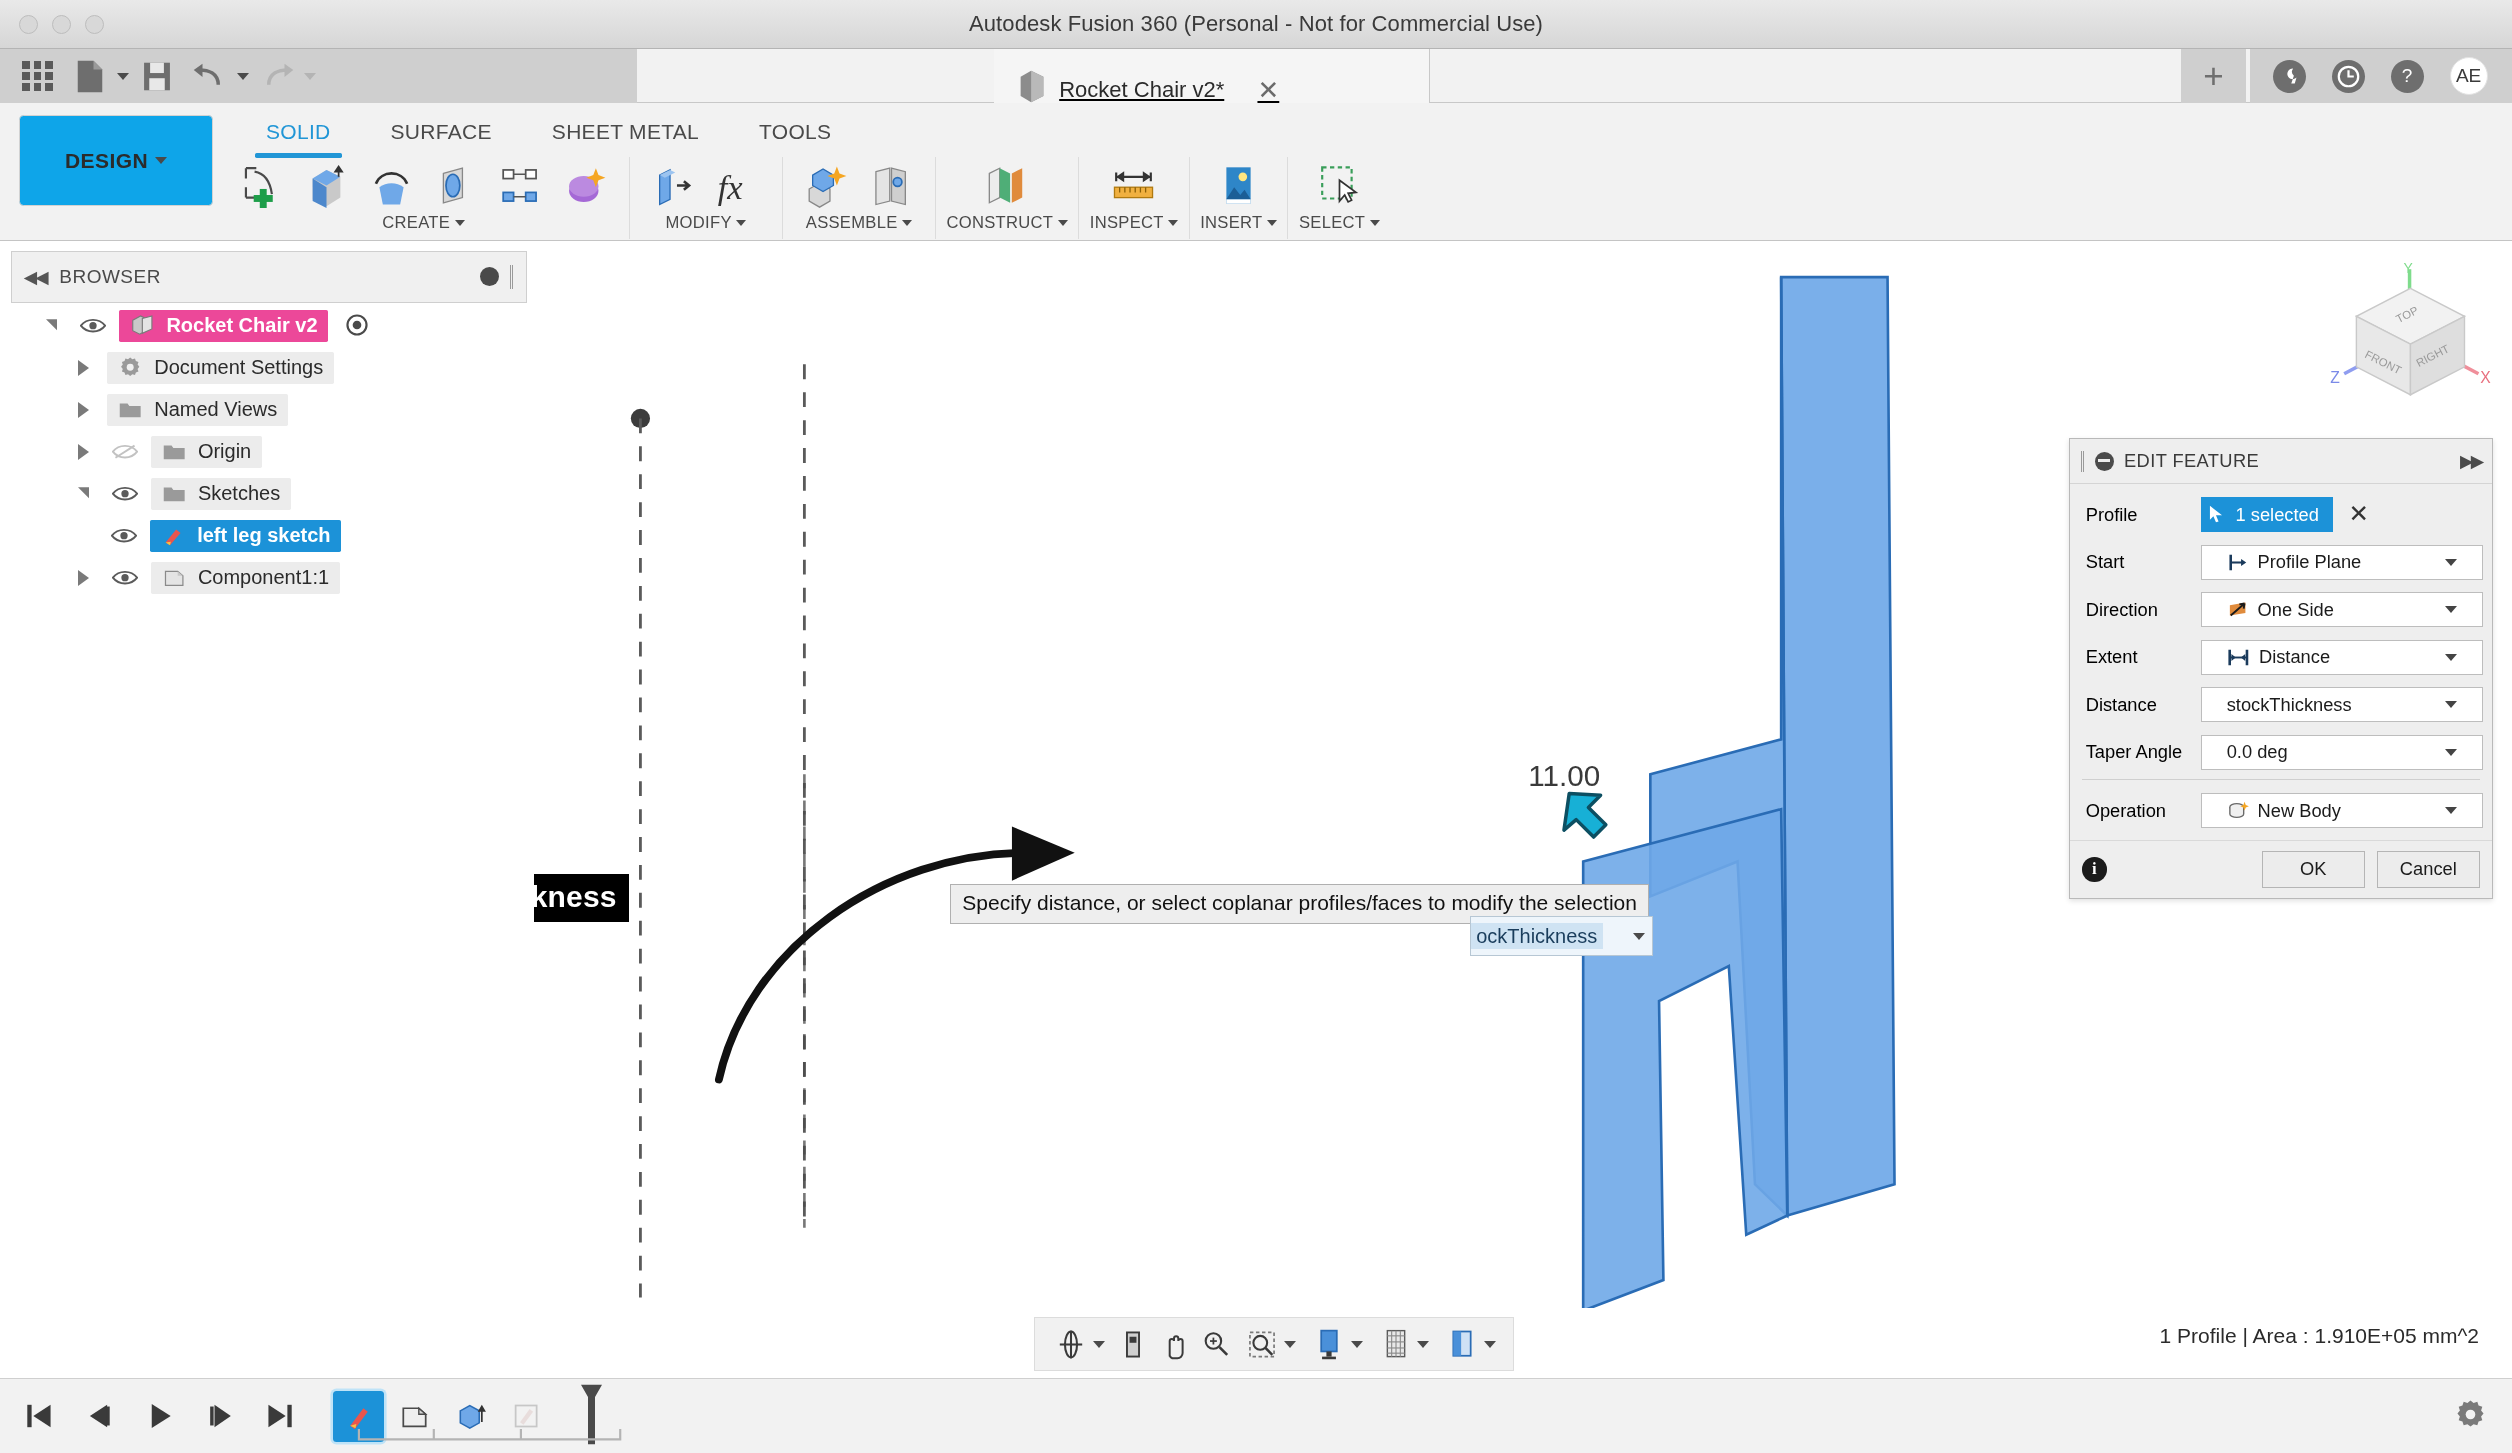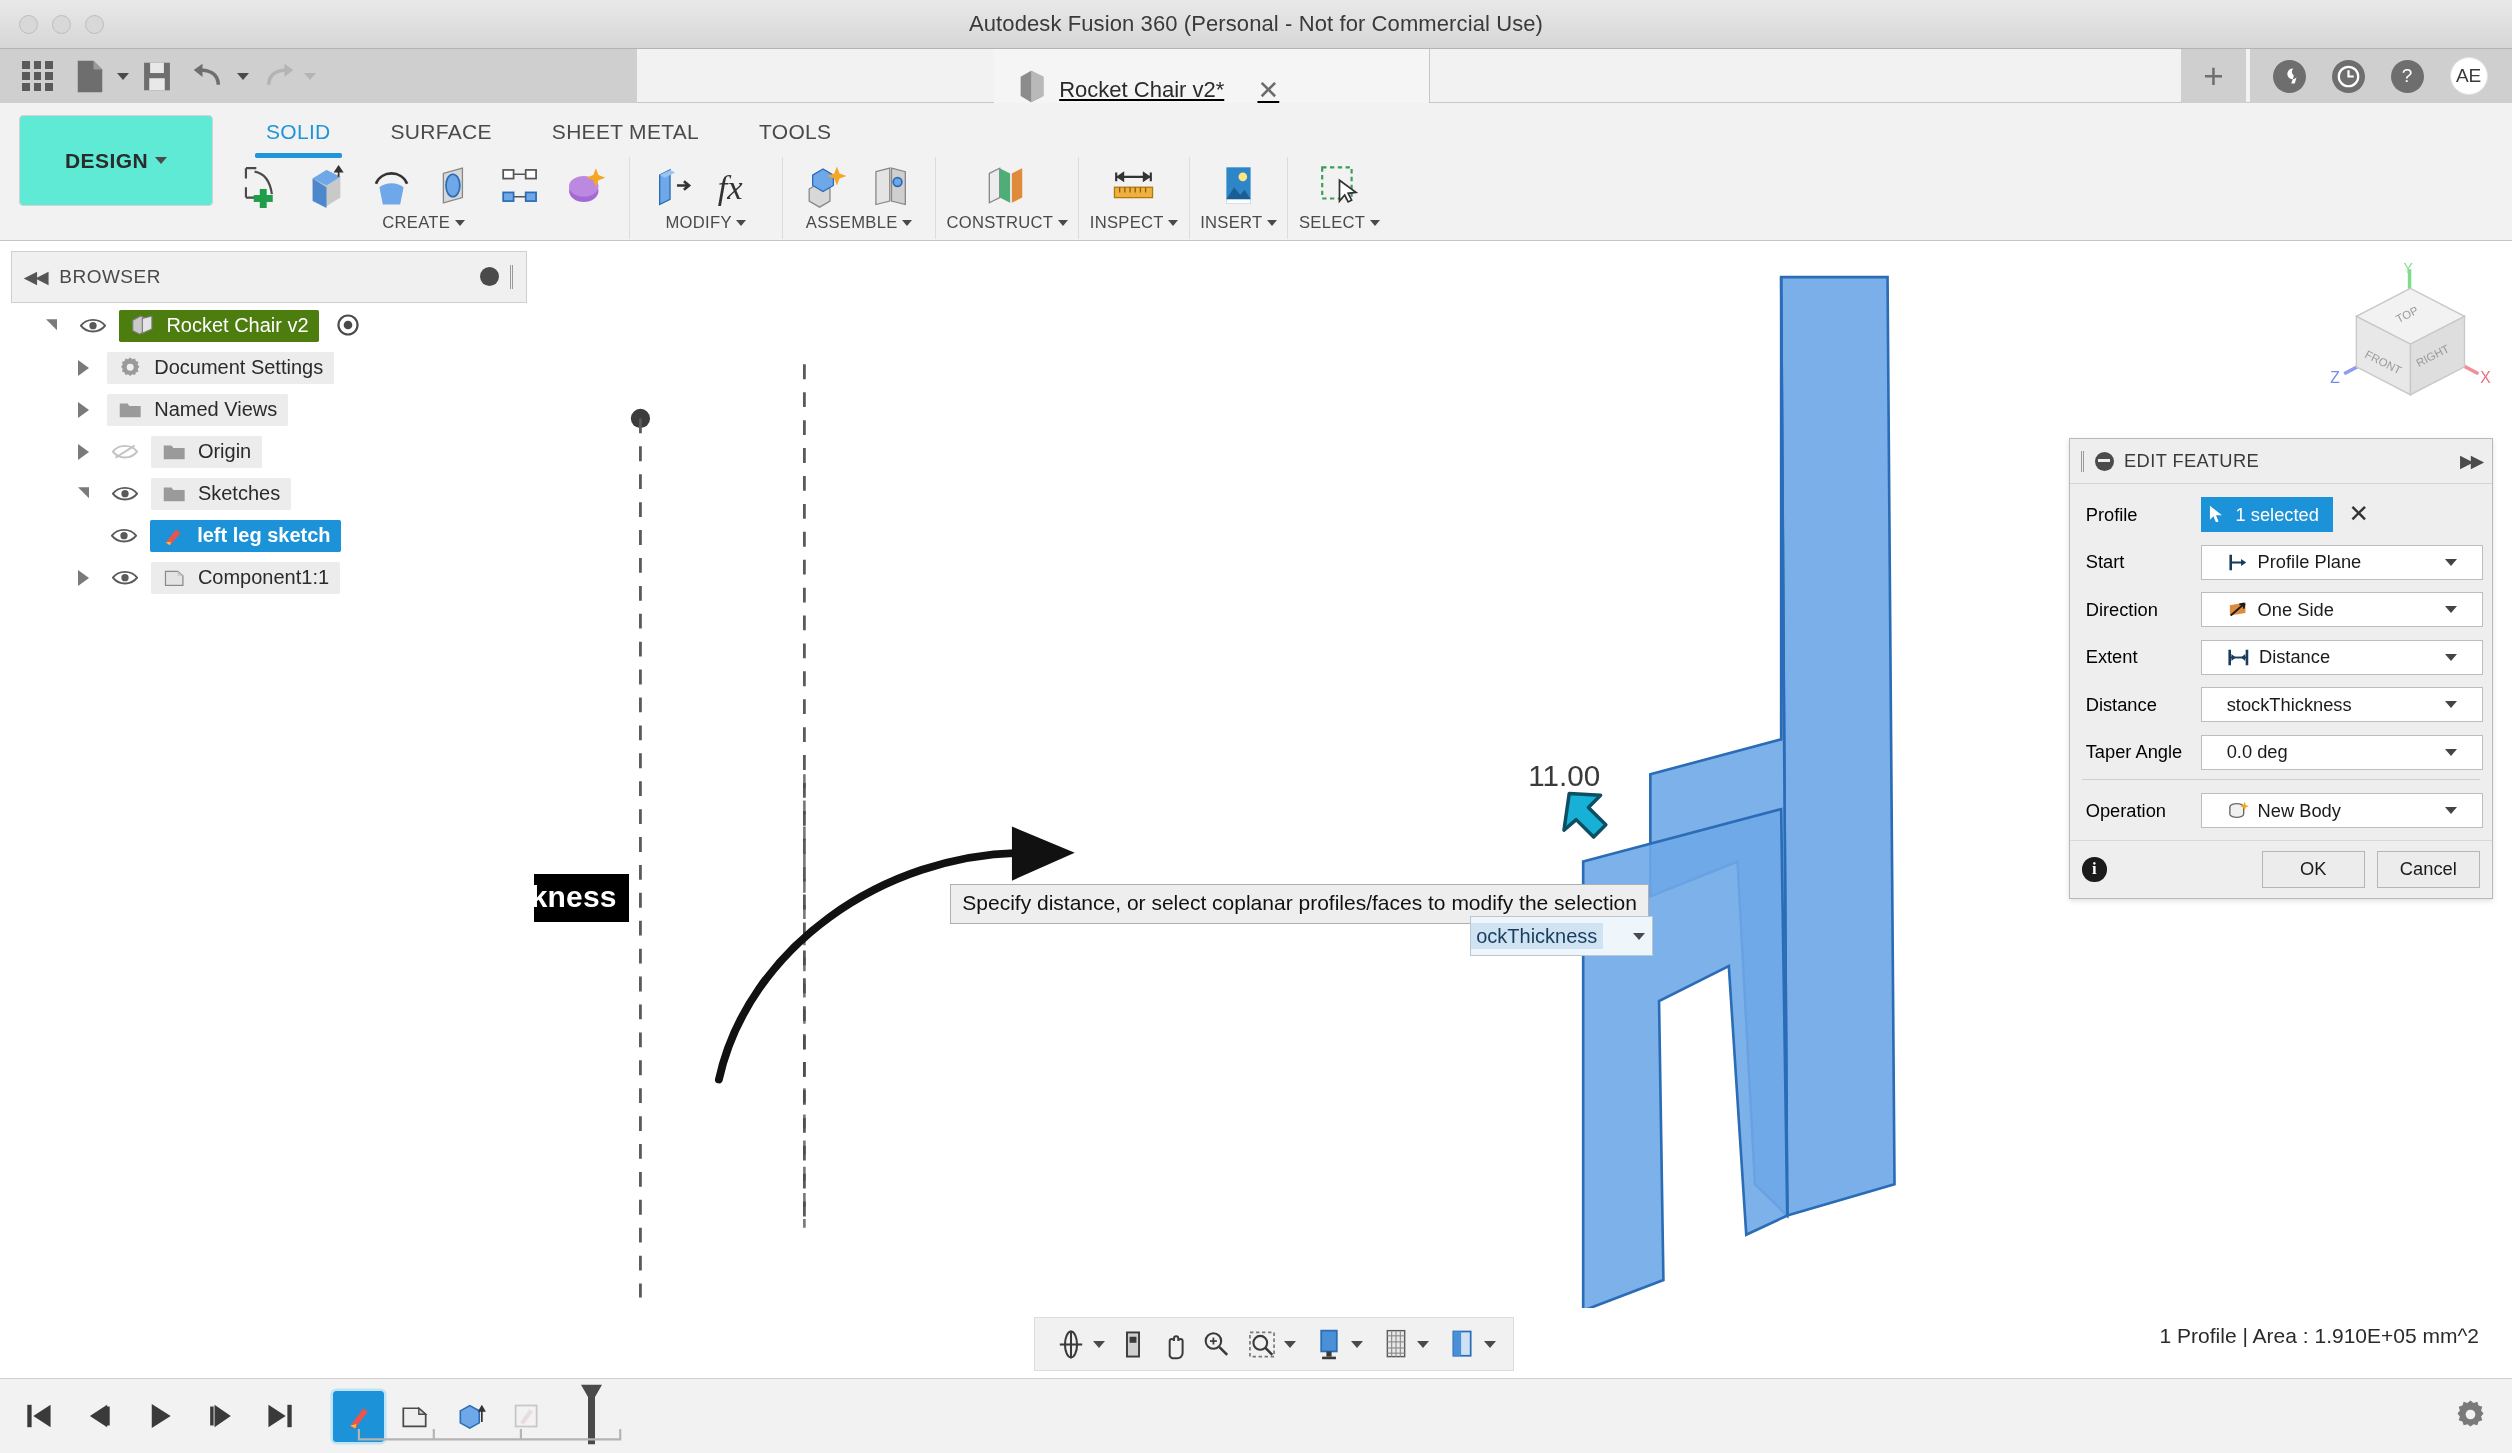--- a/index.html
+++ b/index.html
@@ -69,21 +69,21 @@
            display:flex;align-items:center;justify-content:center;font-size:19px;
            border:0.9px solid #e2e2e2;}
 
   
   .ribbon{
     position:absolute; left:0; top:103px; width:2512px; height:138px;
     background:#f2f2f2; border-bottom:0.9px solid #c4c4c4;
   }
   .ws-switch{
     position:absolute; left:19px; top:12.2px; width:194px; height:91px;
-    background:#5eead4; border:0.9px solid #d2d2d2; border-radius:4.4px;
+    background:#0ea5e9; border:0.9px solid #d2d2d2; border-radius:4.4px;
     display:flex; align-items:center; justify-content:center; gap:8.7px;
   }
   .ws-switch b{ font-size:21px; color:#2b2b2b; letter-spacing:0.4px; font-weight:bold;}
 
   .rtabs{ position:absolute; left:236px; top:5.2px; display:flex; gap:0; }
   .rtab{
     padding:12.2px 30px 10.5px; font-size:21px; color:#4a4a4a; position:relative;
     letter-spacing:0.3px;
   }
   .rtab.active{ color:#2196d6; }
@@ -120,21 +120,21 @@
   .tw{ width:30px; display:flex; align-items:center; justify-content:center; }
   .arrow-r{ width:0;height:0;border-top:8.7px solid transparent;border-bottom:8.7px solid transparent;
             border-left:11.3px solid #7a7a7a;}
   .arrow-d{ width:0;height:0;border-left:11.3px solid transparent;
             border-top:11.3px solid #7a7a7a; transform:translateY(-1.7px) rotate(0deg);}
   .eye{ width:35px; display:flex;align-items:center;justify-content:center;}
   .tname{
     font-size:20px; color:#2b2b2b; background:#ececec; padding:3.5px 10.5px 4.4px;
     border-radius:1.7px; display:flex; align-items:center; gap:10.5px;
   }
-  .tname.selrow{ background:#4d7c0f; color:#fff; font-weight:normal;padding-left:11px;}
+  .tname.selrow{ background:#ec4899; color:#fff; font-weight:bold;padding-left:11px;}
   .tname.selblue{ background:#1c92d8; color:#fff; font-weight:bold;}
   .tico{ width:26px;height:24.4px; display:inline-flex;align-items:center;justify-content:center;}
 
   
   .comments{
     position:absolute; left:10.5px; top:1313px; width:516px; height:51px;
     background:#f0f0f0; border:0.9px solid #cfcfcf;
     display:flex; align-items:center; padding:0 17.4px;
   }
   .comments .cm-title{ font-size:19px; color:#4a4a4a; letter-spacing:0.5px;}

